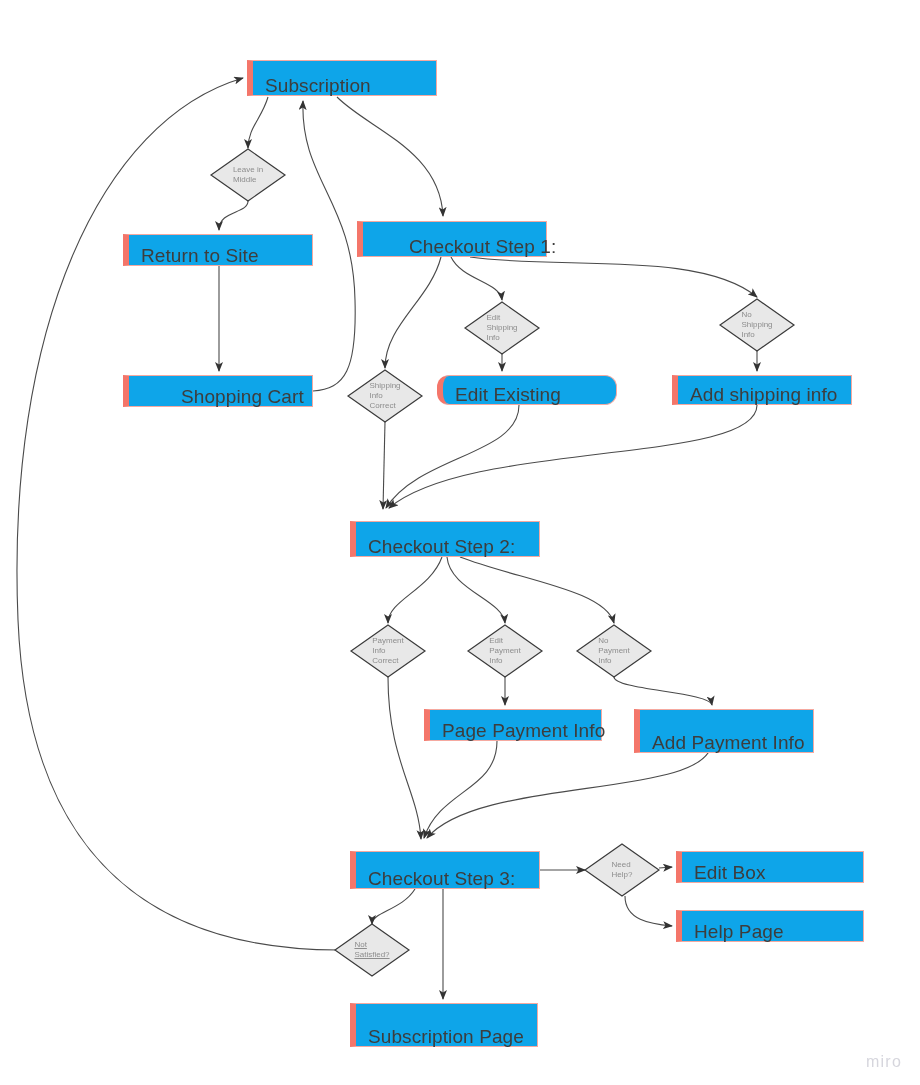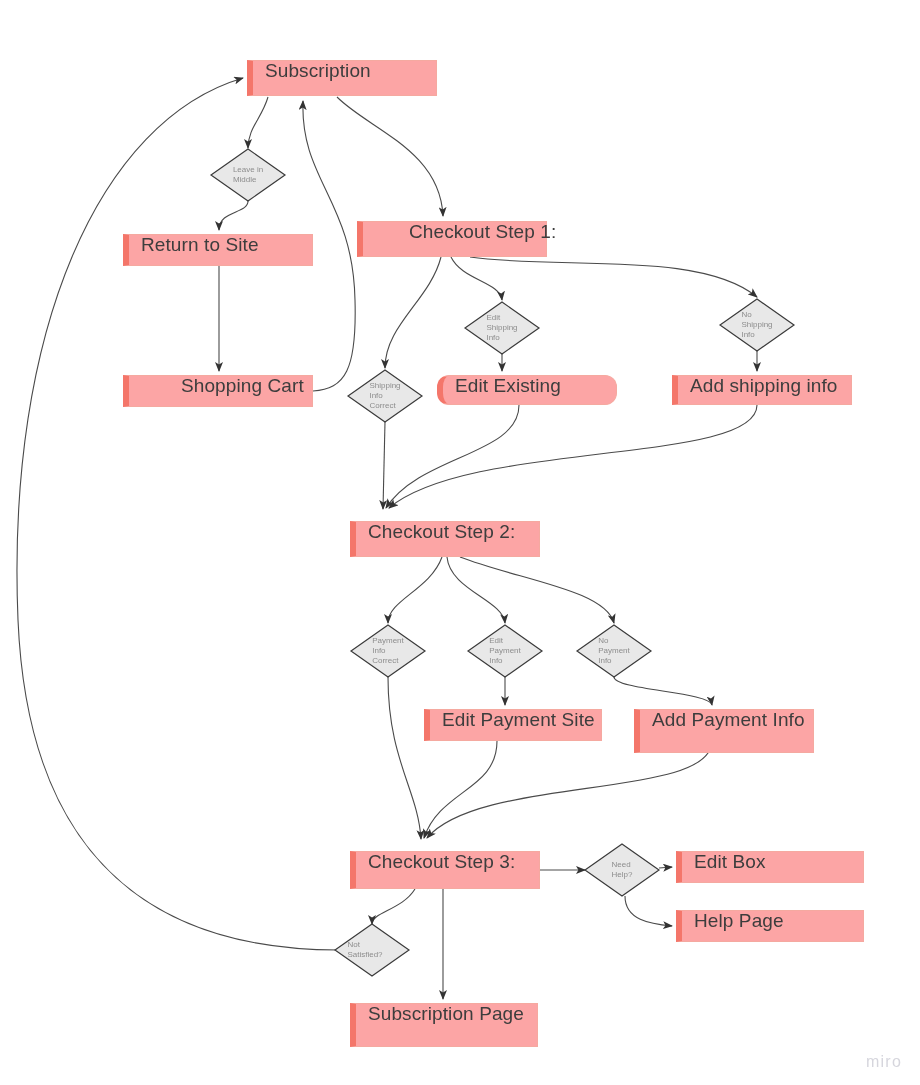--- a/index.html
+++ b/index.html
@@ -16,26 +16,26 @@
   }
   #canvas {
     position: absolute;
     left: 0;
     top: 0;
     width: 920px;
     height: 1085px;
   }
   .node-box {
     position: absolute;
-    background: #fca5a5;
+    background: #0ea5e9;
     border: 1px solid #f5a9a0;
     border-left: 6px solid #f4766a;
     box-sizing: border-box;
     display: flex;
-    align-items: flex-start;
+    align-items: flex-end;
     color: #3d3d3d;
     font-size: 19px;
     font-family: "Liberation Sans", sans-serif;
     letter-spacing: 0.1px;
     white-space: nowrap;
   }
   .node-box .node-label {
     padding-left: 12px;
     line-height: 1;
   }
@@ -157,21 +157,21 @@
     <div class="node-box" style="left: 437px; top: 375px; width: 180px; height: 30px; border-radius: 12px;">
       <span class="node-label">Edit Existing</span>
     </div>
     <div class="node-box" style="left: 672px; top: 375px; width: 180px; height: 30px;">
       <span class="node-label">Add shipping info</span>
     </div>
     <div class="node-box" style="left: 350px; top: 521px; width: 190px; height: 36px;">
       <span class="node-label">Checkout Step 2:</span>
     </div>
     <div class="node-box" style="left: 424px; top: 709px; width: 178px; height: 32px;">
-      <span class="node-label">Edit Payment Site</span>
+      <span class="node-label">Page Payment Info</span>
     </div>
     <div class="node-box" style="left: 634px; top: 709px; width: 180px; height: 44px;">
       <span class="node-label">Add Payment Info</span>
     </div>
     <div class="node-box" style="left: 350px; top: 851px; width: 190px; height: 38px;">
       <span class="node-label">Checkout Step 3:</span>
     </div>
     <div class="node-box" style="left: 676px; top: 851px; width: 188px; height: 32px;">
       <span class="node-label">Edit Box</span>
     </div>
@@ -200,18 +200,18 @@
     </div>
     <div class="diamond-label" style="left: 468px; top: 625px; width: 74px; height: 52px;">
       <span>Edit<br>Payment<br>Info</span>
     </div>
     <div class="diamond-label" style="left: 577px; top: 625px; width: 74px; height: 52px;">
       <span>No<br>Payment<br>Info</span>
     </div>
     <div class="diamond-label" style="left: 585px; top: 844px; width: 74px; height: 52px;">
       <span>Need<br>Help?</span>
     </div>
-    <div class="diamond-label" style="left: 328px; top: 924px; width: 74px; height: 52px;">
+    <div class="diamond-label" style="left: 335px; top: 924px; width: 74px; height: 52px; text-decoration: underline;">
       <span>Not<br>Satisfied?</span>
     </div>
   </div>
 
 <div class="watermark">miro</div>
 
 </body></html>

